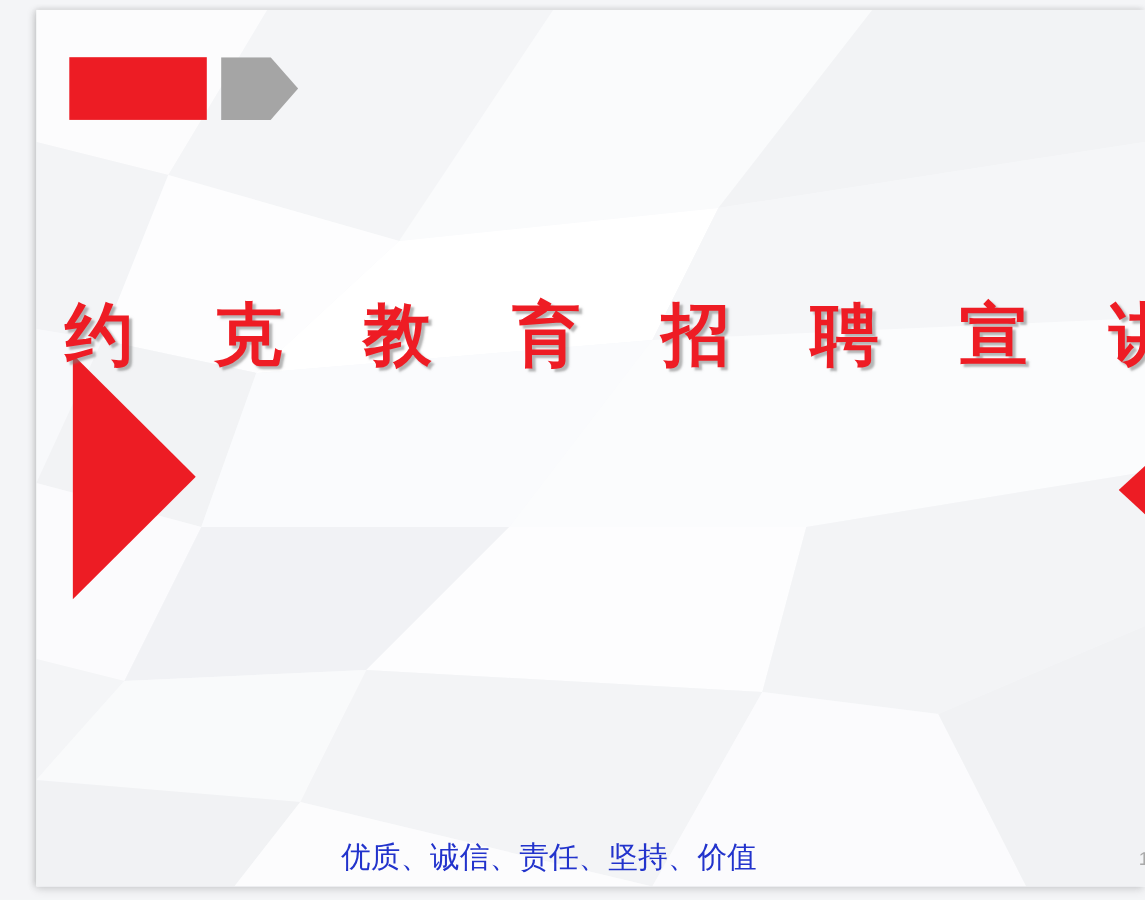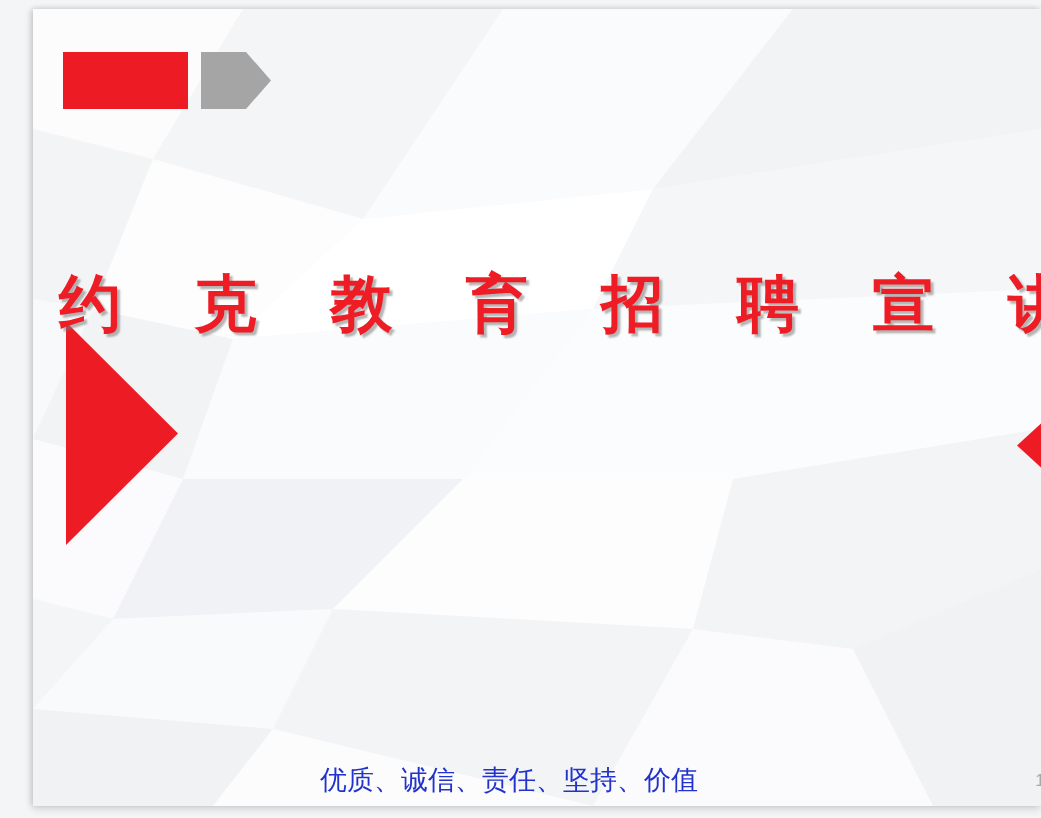--- a/index.html
+++ b/index.html
@@ -92,21 +92,21 @@
     letter-spacing: 26px;
     text-indent: 26px;      
     color: #ee1c24;
     text-shadow: 3px 3px 2px rgba(120,120,120,.55);
     white-space: nowrap;
   }
 
   
   #footer-slogan {
     position: absolute;
-    left: 16px;
+    left: 6px;
     top: 753px;
     width: 920px;
     text-align: center;
     font-family: "DejaVu Serif", "Liberation Serif", serif;
     font-size: 27px;
     line-height: 36px;
     color: #2233cc;
     white-space: nowrap;
   }
 

